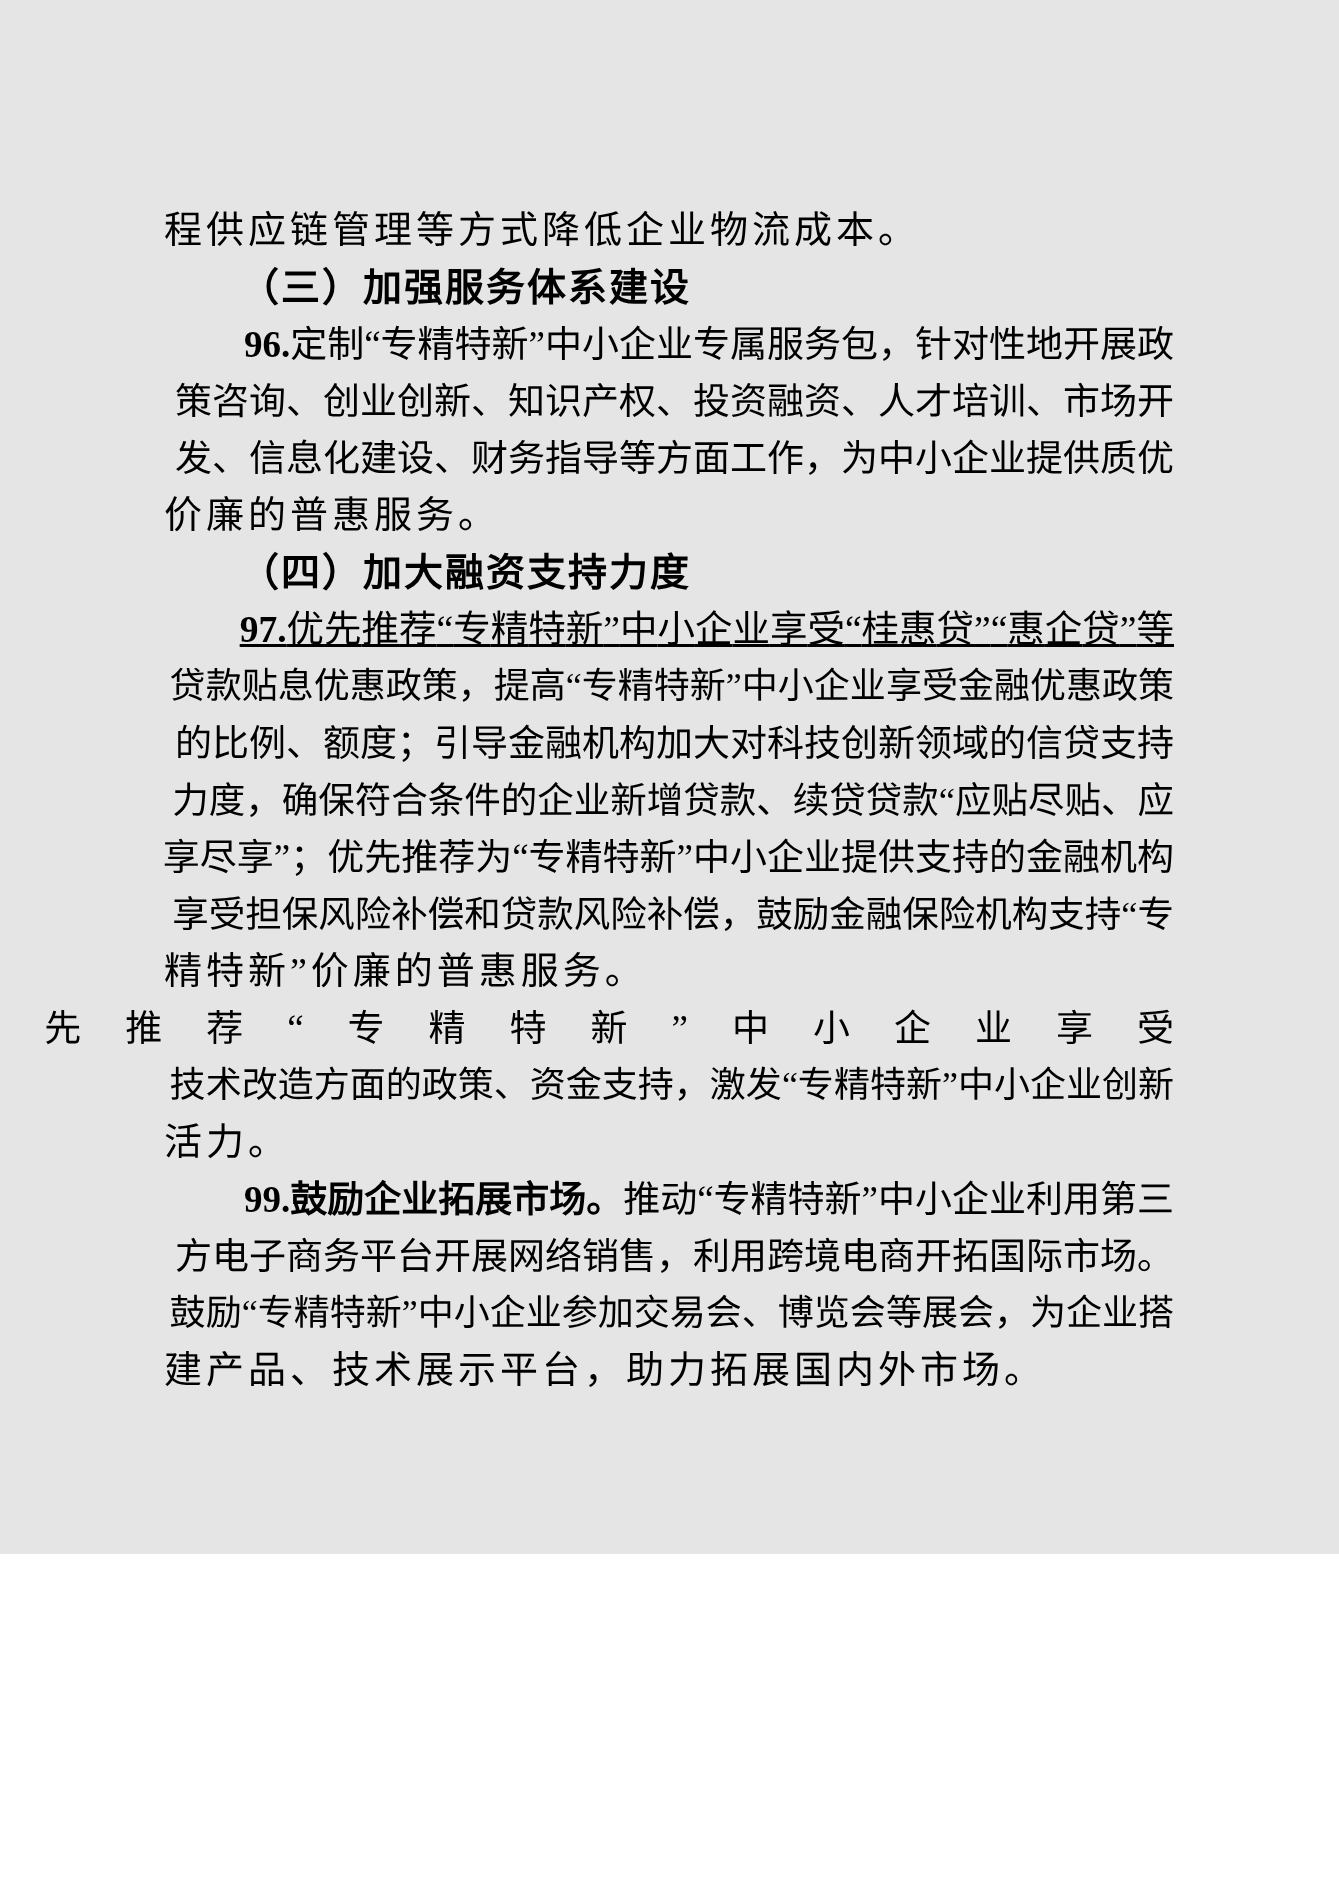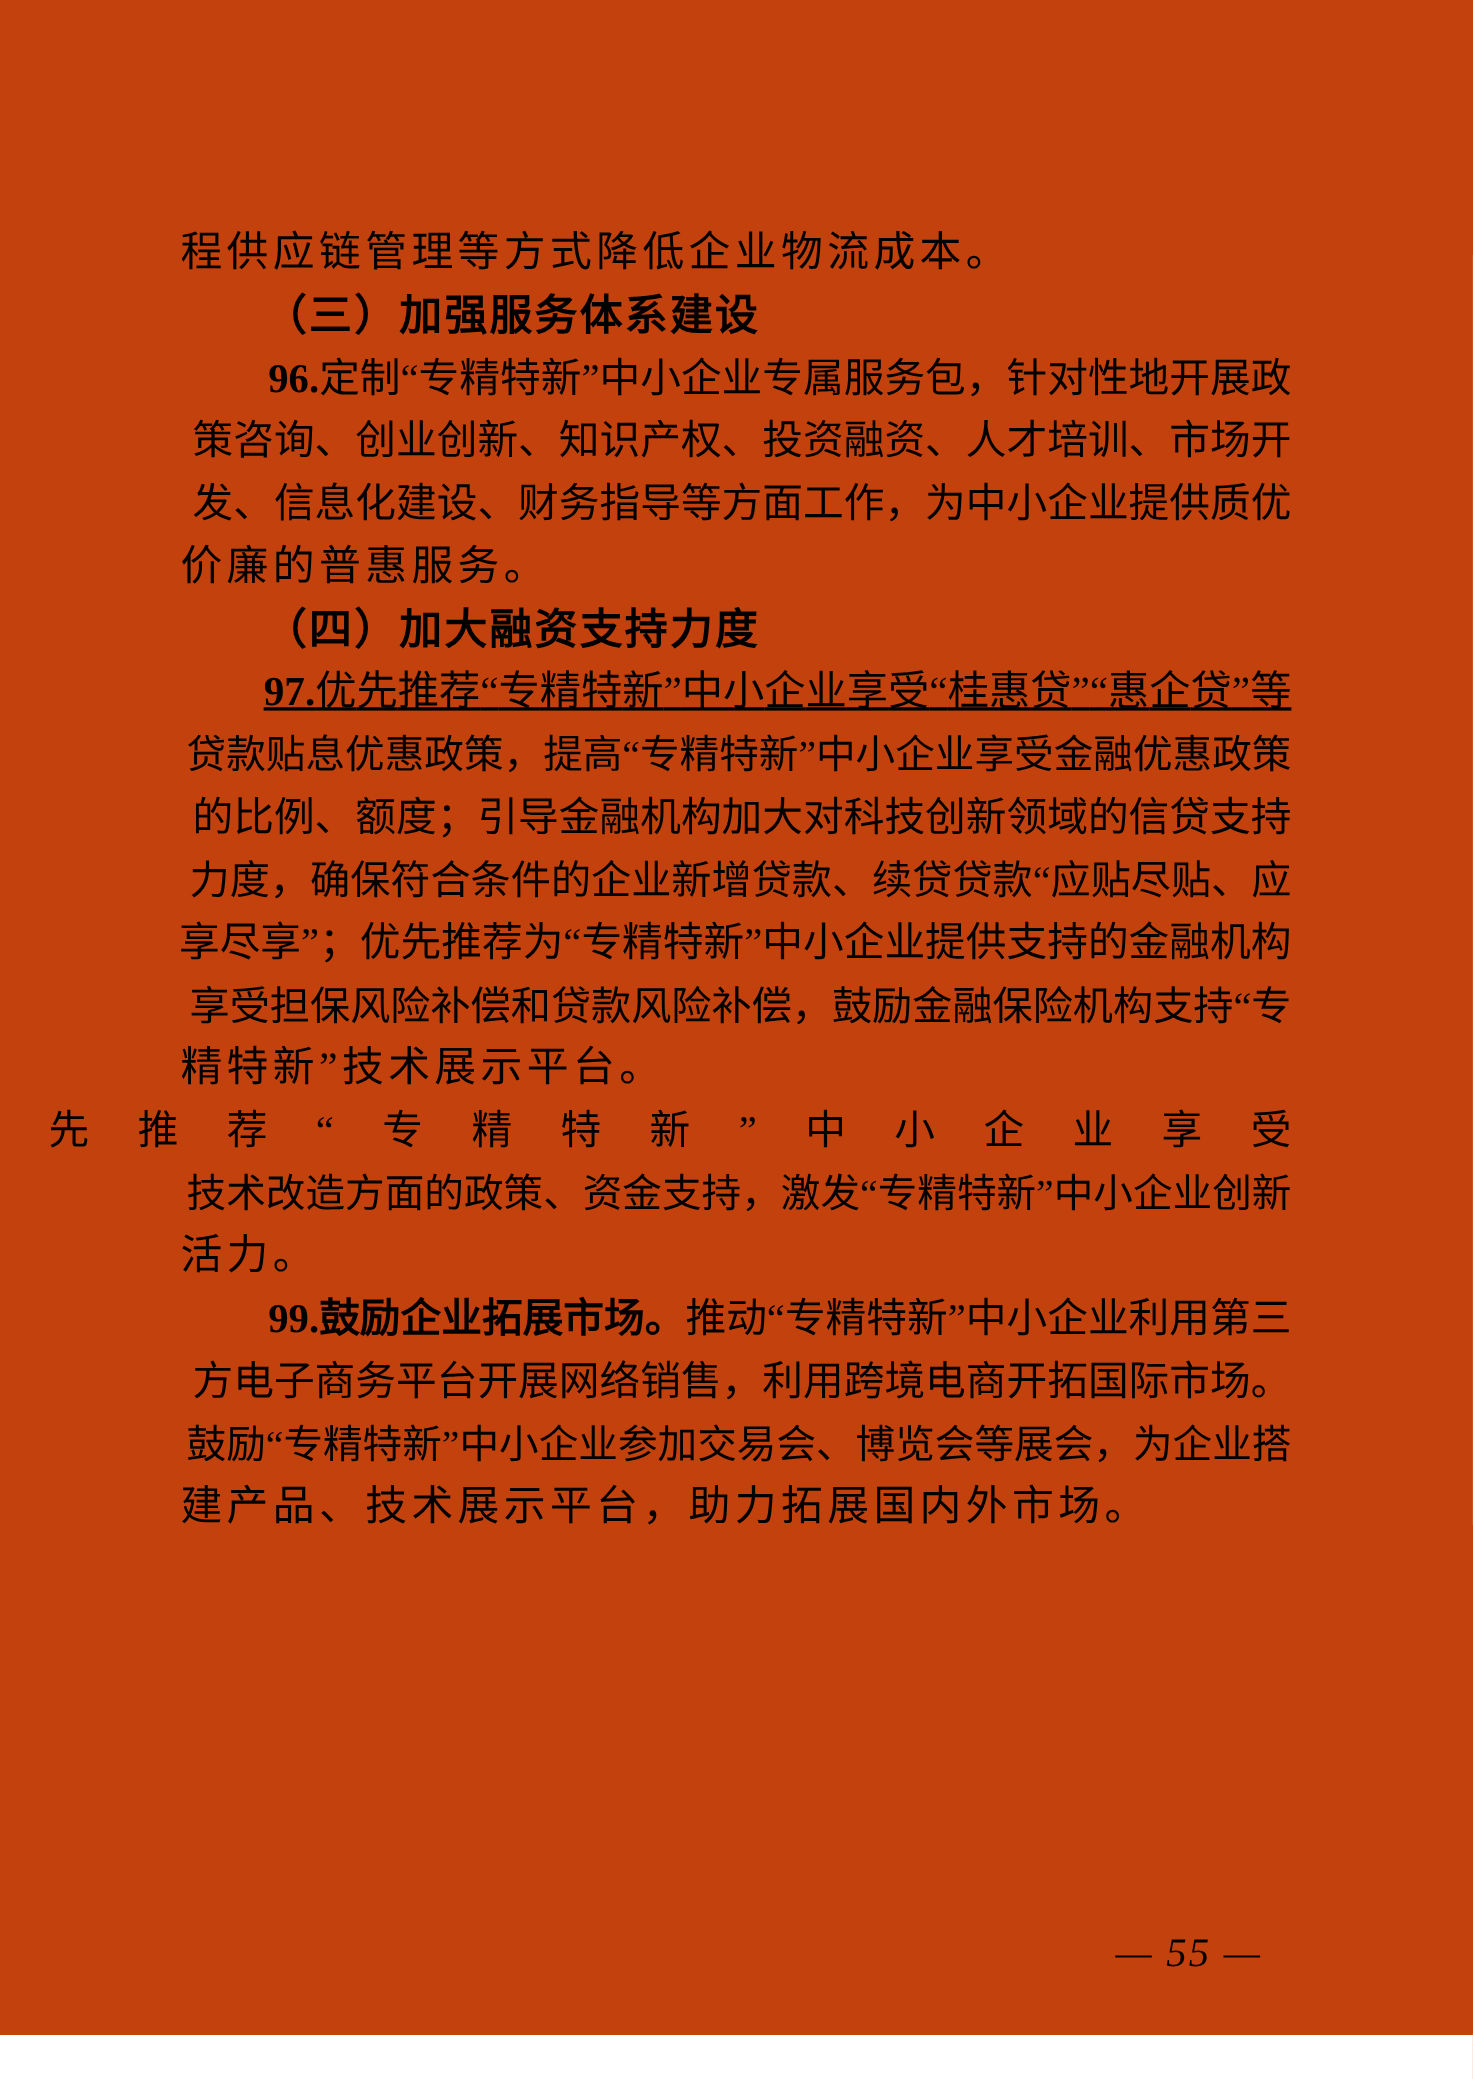--- a/index.html
+++ b/index.html
@@ -3,22 +3,22 @@
 <meta charset="utf-8">
 <style>
   html, body {
     margin: 0;
     padding: 0;
     background: #ffffff;
   }
   .page {
     position: relative;
     width: 1339px;
-    height: 1850px;
-    background: #c2410c;
+    height: 1554px;
+    background: #e5e5e5;
     overflow: hidden;
     font-family: "Liberation Serif", "DejaVu Serif", serif;
     color: #000000;
   }
   .content {
     position: absolute;
     left: 164px;
     top: 202px;
     width: 1010px;
   }
@@ -336,21 +336,21 @@
         <span class="tok">融</span>
         <span class="tok">保</span>
         <span class="tok">险</span>
         <span class="tok">机</span>
         <span class="tok">构</span>
         <span class="tok">支</span>
         <span class="tok">持</span>
         <span class="tok">“</span>
         <span class="tok">专</span>
       </div>
-      <div class="line last"><span class="">精特新”技术展示平台。</span></div>
+      <div class="line last"><span class="">精特新”价廉的普惠服务。</span></div>
       <div class="line indent fill" style="font-size: 37px; gap: 44px;">
         <span class="tok b">98.</span>
         <span class="tok b">加</span>
         <span class="tok b">快</span>
         <span class="tok b">技</span>
         <span class="tok b">术</span>
         <span class="tok b">改</span>
         <span class="tok b">造</span>
         <span class="tok b">提</span>
         <span class="tok b">升</span>

